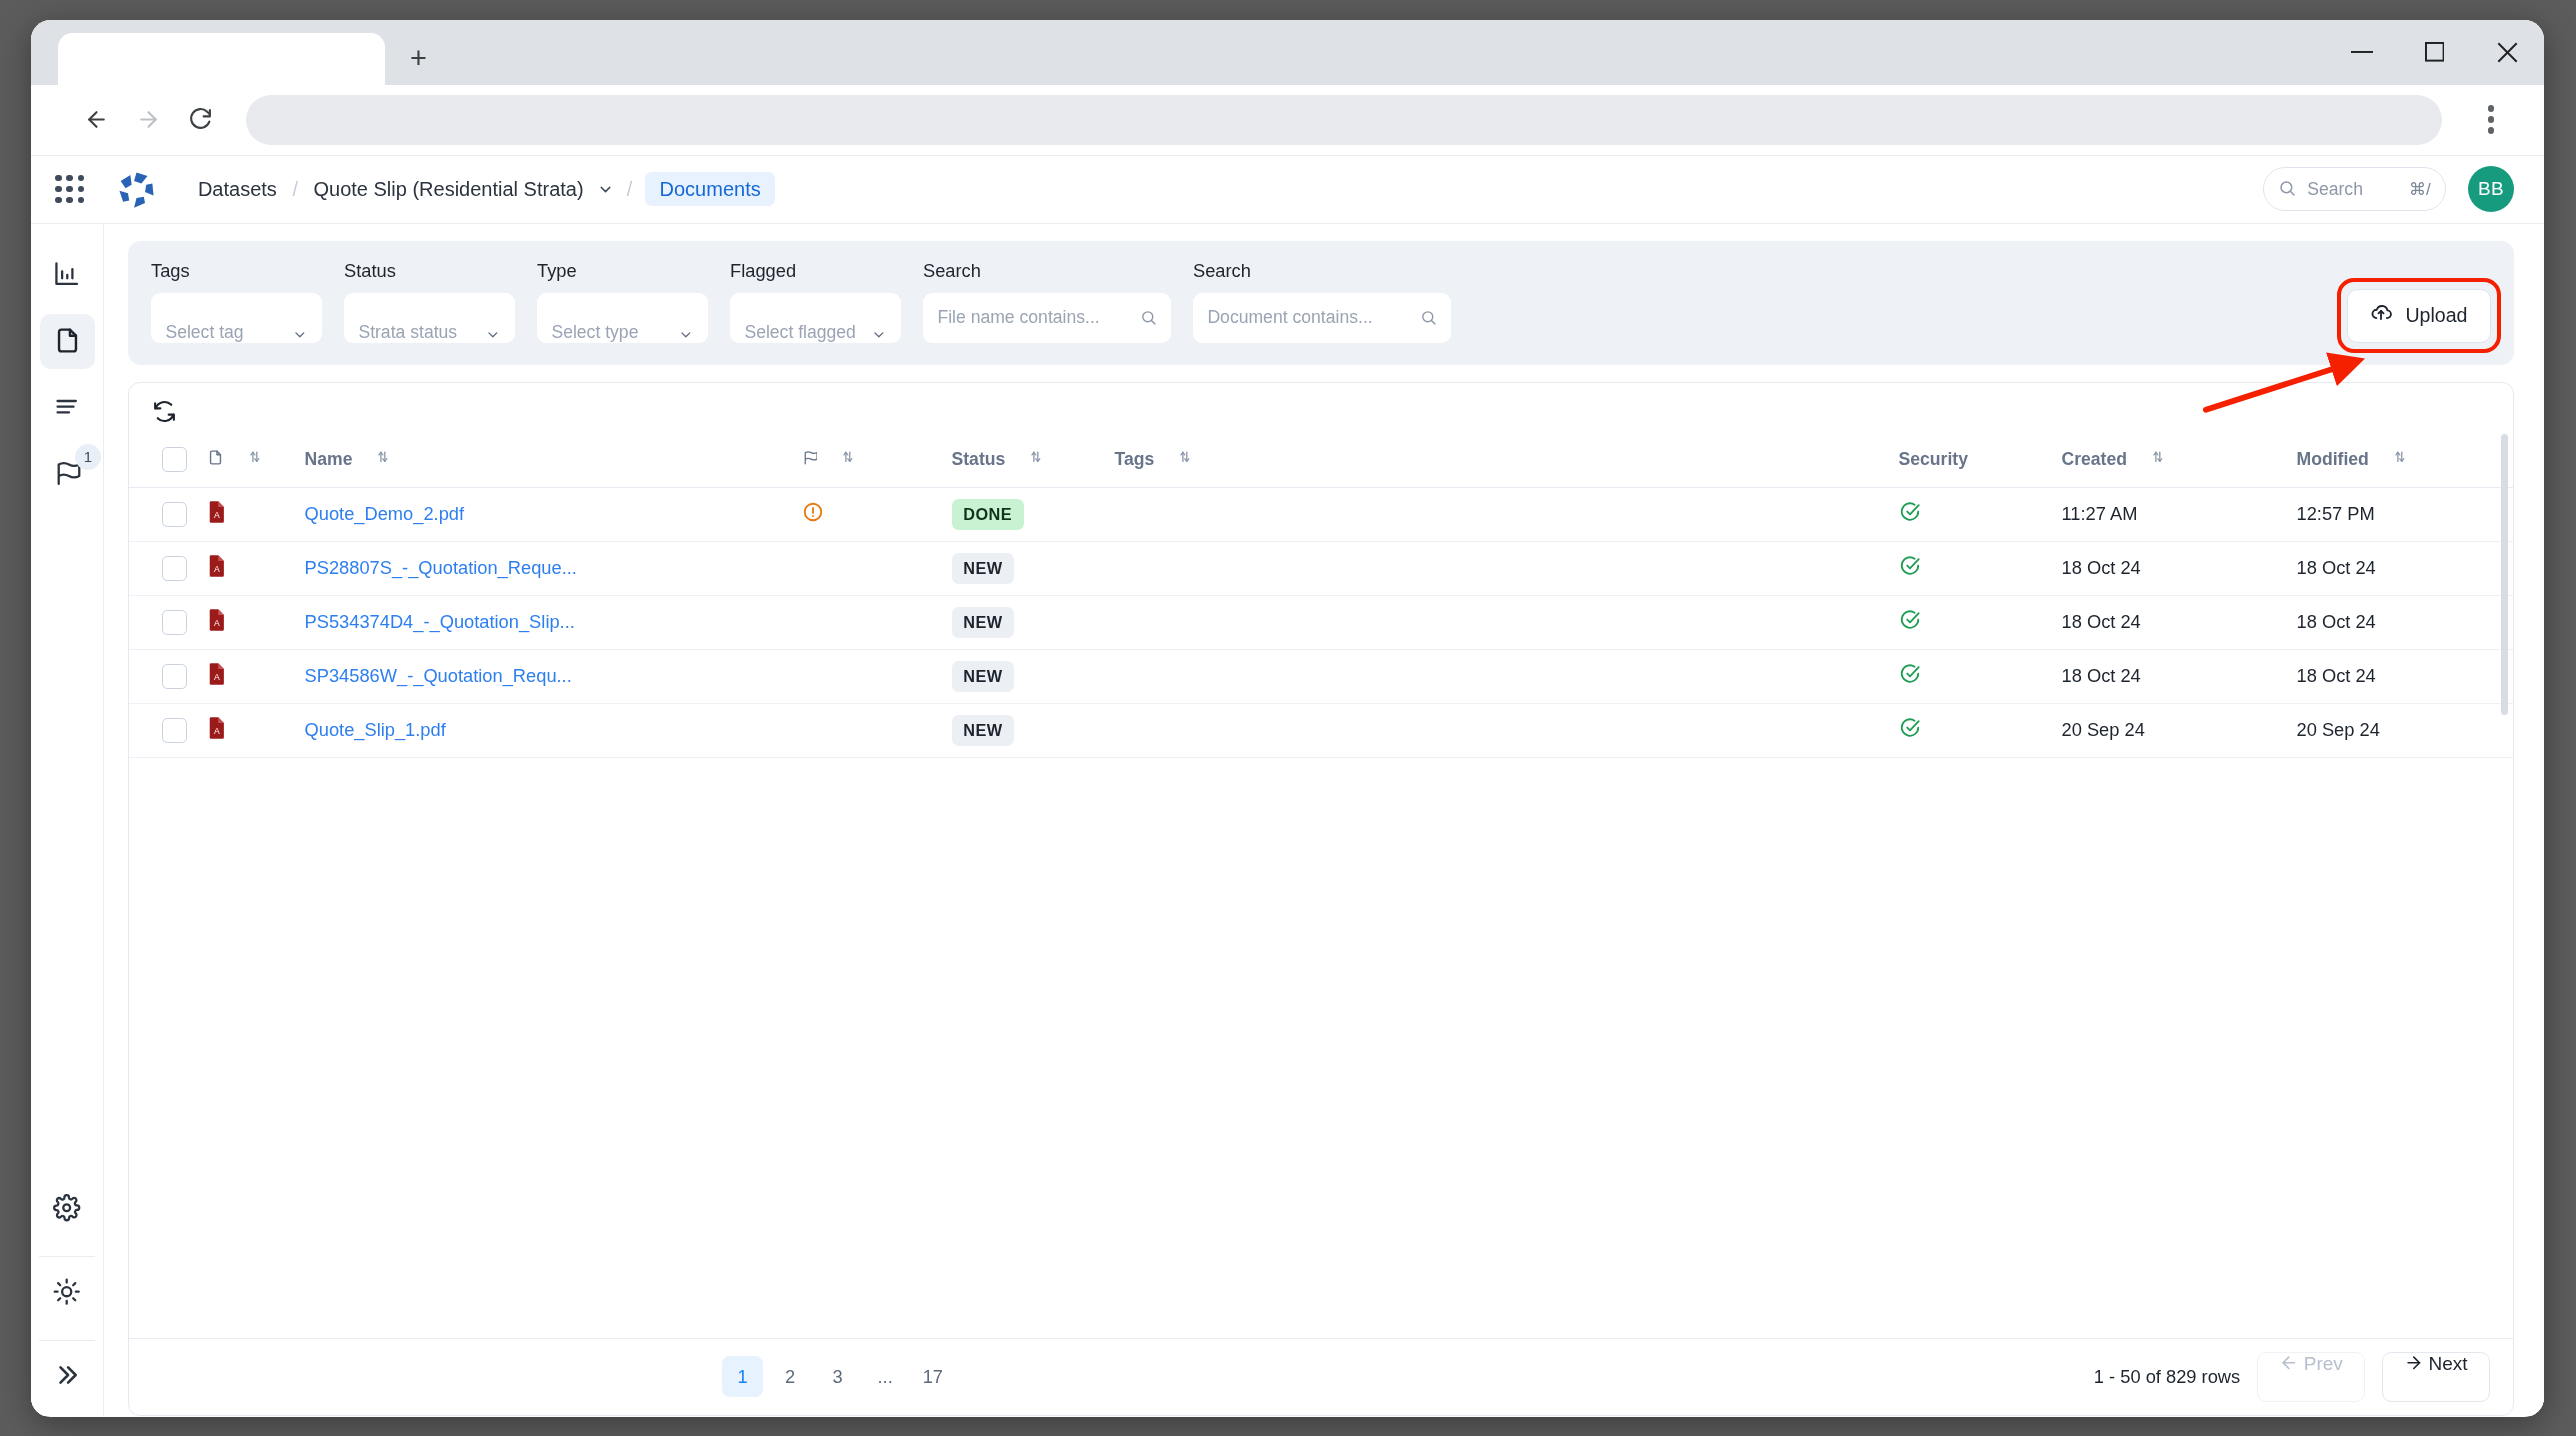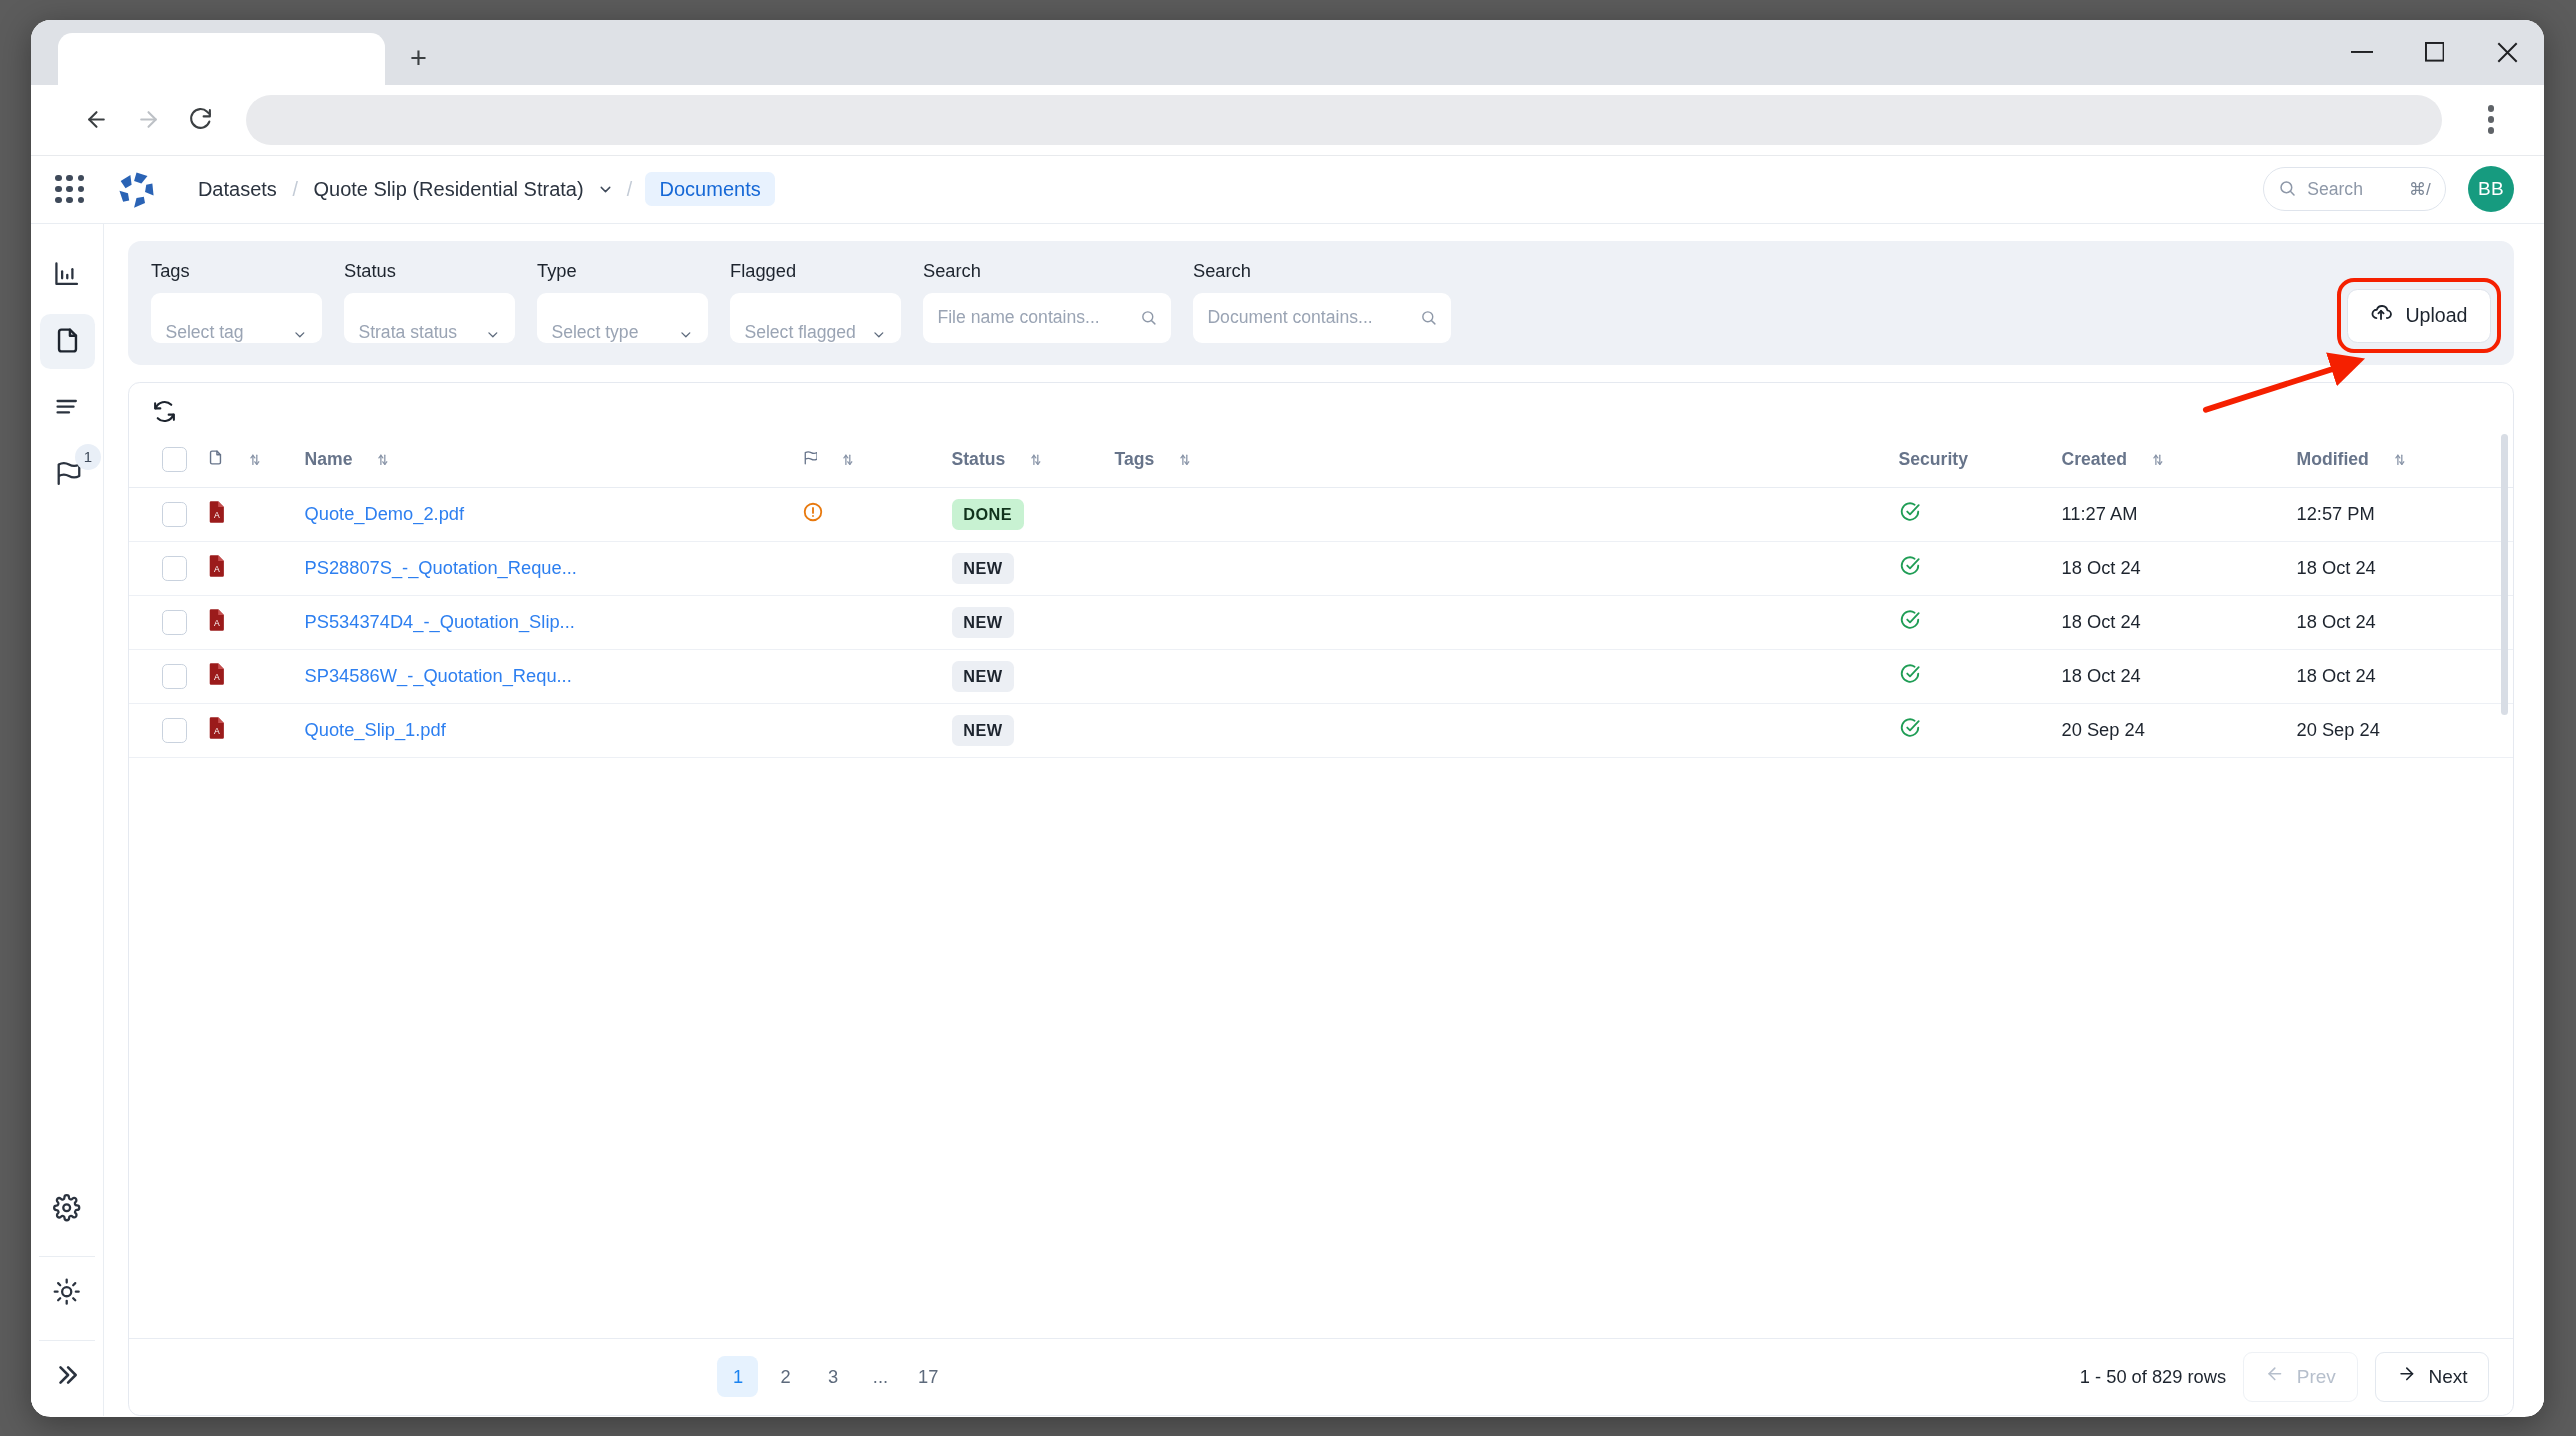--- a/index.html
+++ b/index.html
@@ -215,21 +215,21 @@
   }
   .refresh-icon { color: #1d242e; display: flex; }
 
   table { width: 100%; border-collapse: collapse; table-layout: fixed; }
   thead th {
     text-align: left;
     font-size: 17.6px; font-weight: 700; color: #67748a;
     padding: 6.5px 0 14.4px 0;
     border-bottom: 0.7px solid #e8ecf2;
   }
-  .th-inner { display: flex; align-items: center; gap: 23px; }
+  .th-inner { display: flex; gap: 23px; }
   .sorticon { color: #8b97aa; display: inline-flex; }
   tbody td {
     font-size: 18.3px; color: #1d242e;
     height: 54px;
     border-bottom: 0.7px solid #edf0f5;
     vertical-align: middle;
   }
   tbody tr:first-child td { border-top: 0.7px solid #edf0f5; }
   .c-check { width: 78px; padding-left: 33px; }
   .c-type { width: 98px; }
@@ -276,21 +276,21 @@
   .pager { display: flex; align-items: center; gap: 6.5px; margin: 0 auto; }
   .pg {
     min-width: 41px; height: 41px; padding: 0 10.5px;
     display: flex; align-items: center; justify-content: center;
     font-size: 18.3px; color: #5d6a7c; border-radius: 7.8px;
   }
   .pg.current { background: #e6f2fe; color: #1a83f0; }
   .footer-right { margin-left: auto; display: flex; align-items: center; gap: 17px; }
   .rowcount { font-size: 18.3px; color: #1d242e; }
   .pgbtn {
-    display: flex; align-items: center; gap: 12px;
+    display: flex; align-items: flex-start; gap: 5px;
     height: 50px; padding: 0 21px;
     border: 1.3px solid #e3e8ef; border-radius: 9.1px;
     font-size: 19px; color: #1d242e; background: #fff;
   }
   .pgbtn.disabled { color: #b6bfcc; border-color: #eef1f5; }
 
   .arrow-svg { position: absolute; pointer-events: none; }
 </style>
 </head>
 <body>

